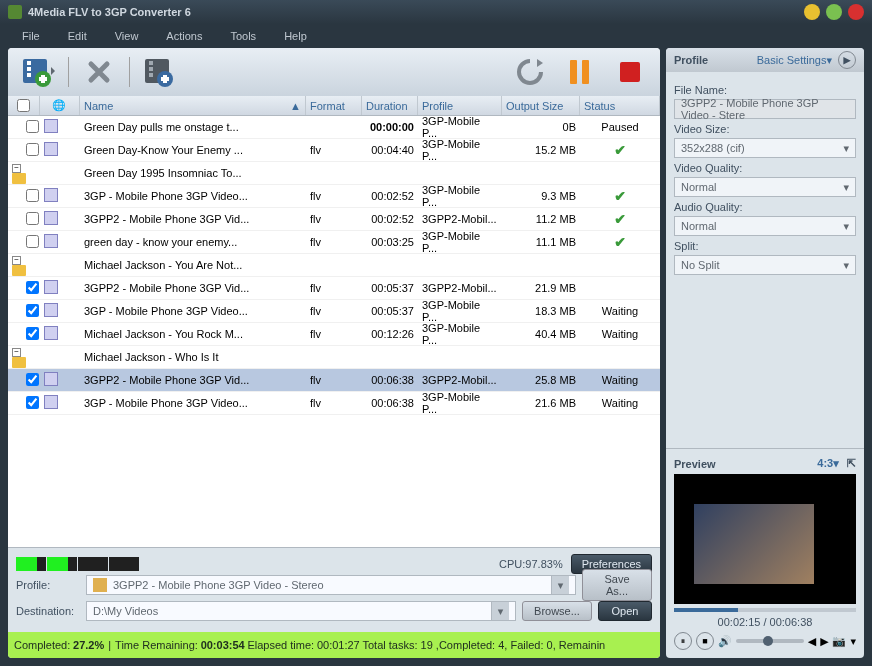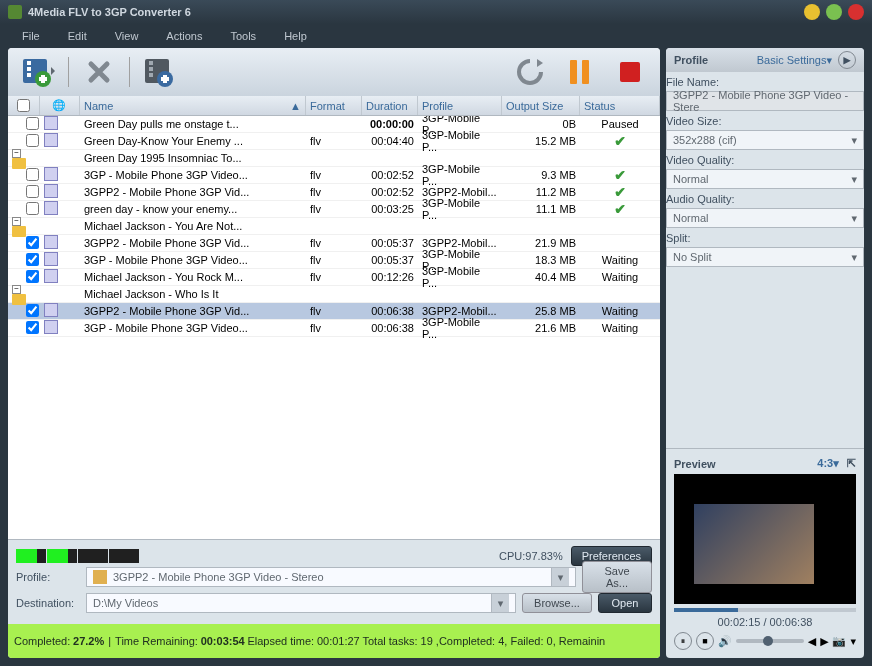--- a/index.html
+++ b/index.html
@@ -23,43 +23,43 @@
 .table-header > div { padding: 0 4px; border-right: 1px solid #c0c8d0; height: 100%; display: flex; align-items: center; cursor: pointer; }
 .col-check { width: 32px; justify-content: center; }
 .col-folder { width: 40px; justify-content: center; }
 .col-name { flex: 1; }
 .col-format { width: 56px; }
 .col-duration { width: 56px; text-align: right; }
 .col-profile { width: 84px; }
 .col-output { width: 78px; text-align: right; }
 .col-status { width: 80px; text-align: center; }
 .file-list { flex: 1; background: white; overflow-y: auto; }
-.file-row { height: 17px; display: flex; align-items: center; border-bottom: 1px solid #f0f0f0; }
+.file-row { height: 23px; display: flex; align-items: center; border-bottom: 1px solid #f0f0f0; }
 .file-row.selected { background: #b8c8e0; }
 .file-row > div { padding: 0 4px; }
 .file-row .col-check input { margin-left: 14px; }
 .expand-toggle { width: 9px; height: 9px; border: 1px solid #888; display: inline-flex; align-items: center; justify-content: center; font-size: 8px; line-height: 1; margin-right: 2px; }
 .folder-icon { width: 14px; height: 11px; background: #f0c040; border-radius: 1px; display: inline-block; }
 .file-icon { width: 14px; height: 14px; background: #d0d0f0; border: 1px solid #8080c0; display: inline-block; }
 .check-icon { color: #3a9a3a; font-size: 14px; font-weight: bold; }
 .bottom-area { background: #dce4ea; padding: 6px 8px; border-top: 1px solid #b0b8c0; }
 .cpu-row { display: flex; align-items: center; height: 20px; }
 .cpu-bars { display: flex; gap: 1px; flex: 1; }
 .cpu-bar { width: 30px; height: 14px; background: #202020; }
 .cpu-bar.active { background: linear-gradient(to right, #20f020 70%, #202020 70%); }
 .btn { background: linear-gradient(#4a5a68, #2a3640); color: #e0e8f0; border: 1px solid #202830; border-radius: 3px; padding: 3px 10px; cursor: pointer; font-size: 11px; }
 .btn.light { background: linear-gradient(#d8e0e8, #b8c0c8); color: #404850; border-color: #909098; }
 .form-row { display: flex; align-items: center; margin-bottom: 4px; height: 22px; }
 .form-row label { width: 70px; color: #405060; }
 .form-row .field { flex: 1; height: 20px; background: #f8faff; border: 1px solid #b0b8c0; padding: 0 6px; display: flex; align-items: center; color: #606870; }
 .dropdown-arrow { margin-left: auto; width: 18px; height: 18px; background: #c8d0d8; display: flex; align-items: center; justify-content: center; border-left: 1px solid #b0b8c0; }
-.status-bar { height: 34px; background: #a8f050; display: flex; align-items: center; padding: 0 6px; color: #203020; font-size: 10px; overflow: hidden; white-space: nowrap; }
+.status-bar { height: 26px; background: #a8f050; display: flex; align-items: center; padding: 0 6px; color: #203020; font-size: 10px; overflow: hidden; white-space: nowrap; }
 .right-header { height: 24px; background: linear-gradient(#d8e0e8, #c0c8d0); display: flex; align-items: center; padding: 0 8px; font-weight: bold; color: #405060; }
 .right-header .basic { margin-left: auto; font-weight: normal; color: #3a6a9a; cursor: pointer; }
-.settings { flex-shrink: 0; }
+.settings { padding: 8px; flex-shrink: 0; }
 .setting-label { color: #405060; margin-bottom: 3px; margin-top: 4px; }
 .setting-field { height: 20px; background: #f0f4f8; border: 1px solid #b0b8c0; display: flex; align-items: center; padding: 0 6px; color: #606870; margin-bottom: 4px; }
 .setting-field.ro { background: #e0e4e8; }
 .preview-section { margin-top: auto; padding: 8px; border-top: 1px solid #b0b8c0; }
 .preview-header { display: flex; align-items: center; font-weight: bold; color: #405060; margin-bottom: 4px; }
 .preview-video { width: 100%; height: 130px; background: #000; position: relative; }
 .preview-img { position: absolute; left: 20px; top: 30px; width: 120px; height: 80px; background: linear-gradient(135deg, #304060, #a08060); }
 .preview-time { text-align: center; color: #405060; margin: 4px 0; }
 .preview-controls { display: flex; align-items: center; gap: 4px; }
 .pc-btn { width: 18px; height: 18px; border: 1px solid #808890; border-radius: 50%; display: flex; align-items: center; justify-content: center; cursor: pointer; font-size: 9px; }

